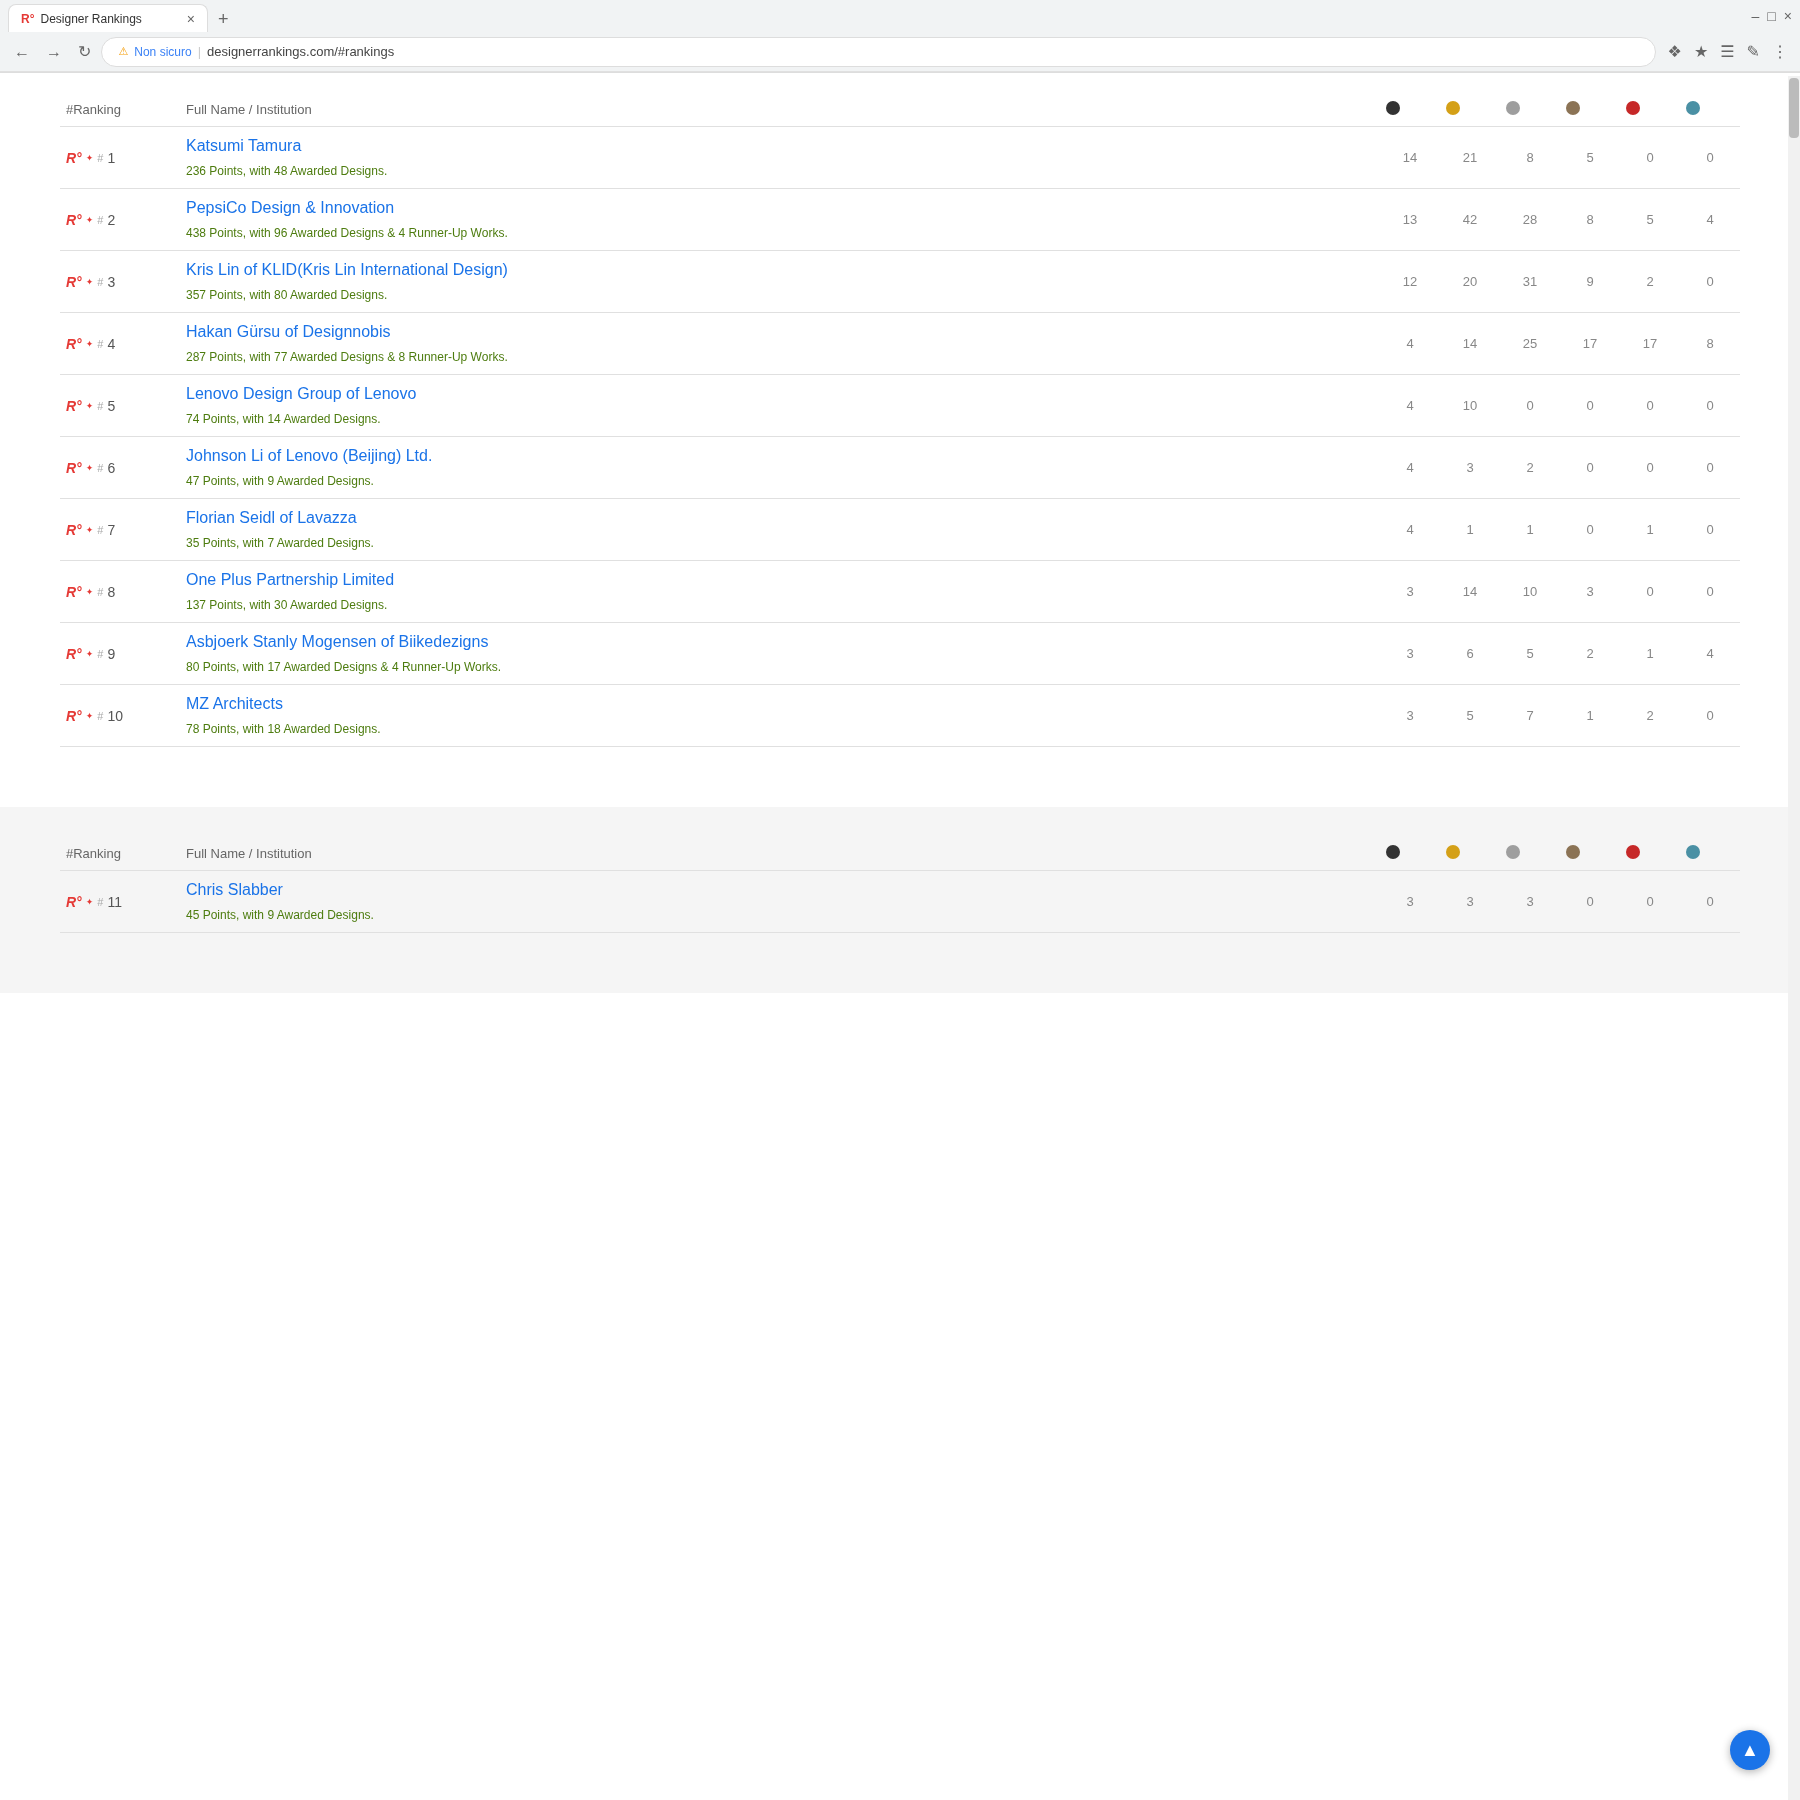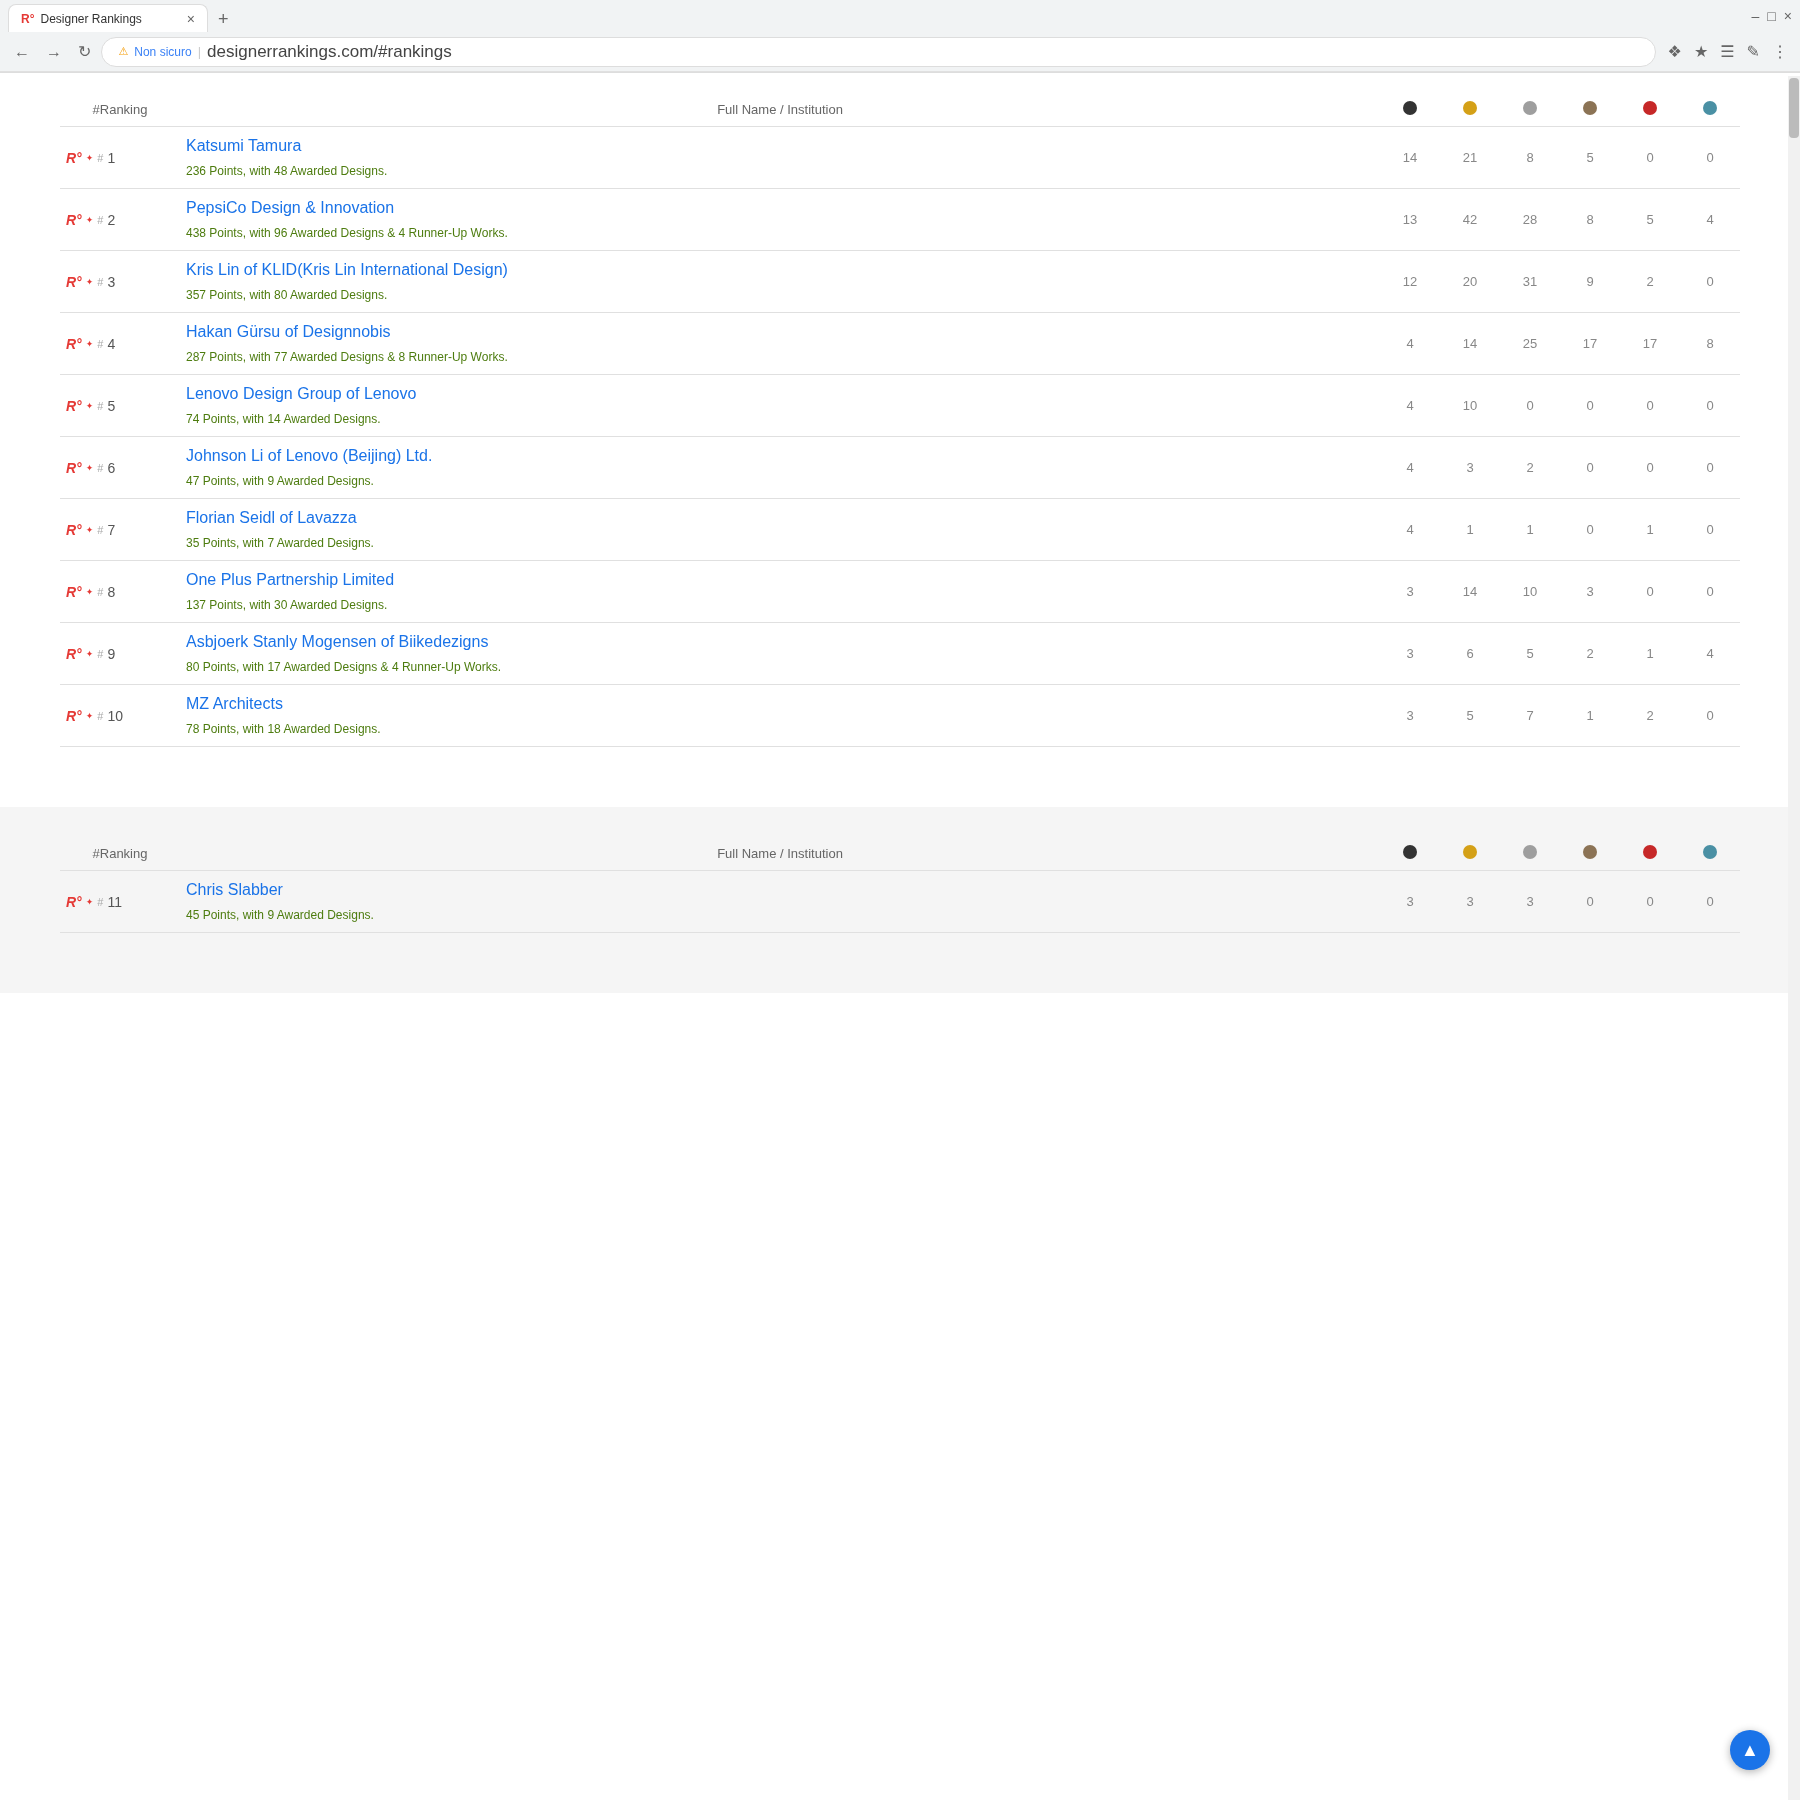--- a/index.html
+++ b/index.html
@@ -77,21 +77,21 @@
       border-radius: 20px;
       padding: 4px 16px;
       font-size: 13px;
       color: #333;
       display: flex;
       align-items: center;
       gap: 6px;
       height: 30px;
     }
     .address-bar .lock-icon { color: #f59e0b; font-size: 11px; }
-    .address-bar .url { color: #444; font-size: 17px; }
+    .address-bar .url { color: #444; font-size: 13px; }
     .nav-actions { display: flex; gap: 4px; margin-left: 4px; }
     .nav-action-btn {
       background: none;
       border: none;
       color: #666;
       font-size: 16px;
       cursor: pointer;
       padding: 4px;
       border-radius: 50%;
     }
@@ -116,21 +116,21 @@
     
     .rankings-table {
       width: 100%;
       border-collapse: collapse;
     }
     .rankings-table th {
       font-weight: normal;
       color: #666;
       font-size: 13px;
       padding: 8px 6px;
-      text-align: center;
+      text-align: left;
       border-bottom: 1px solid #e0e0e0;
     }
     .rankings-table td {
       padding: 10px 6px;
       vertical-align: middle;
       border-bottom: 1px solid #e0e0e0;
       font-size: 13px;
     }
     .col-rank { width: 120px; }
     .col-name { width: auto; }

